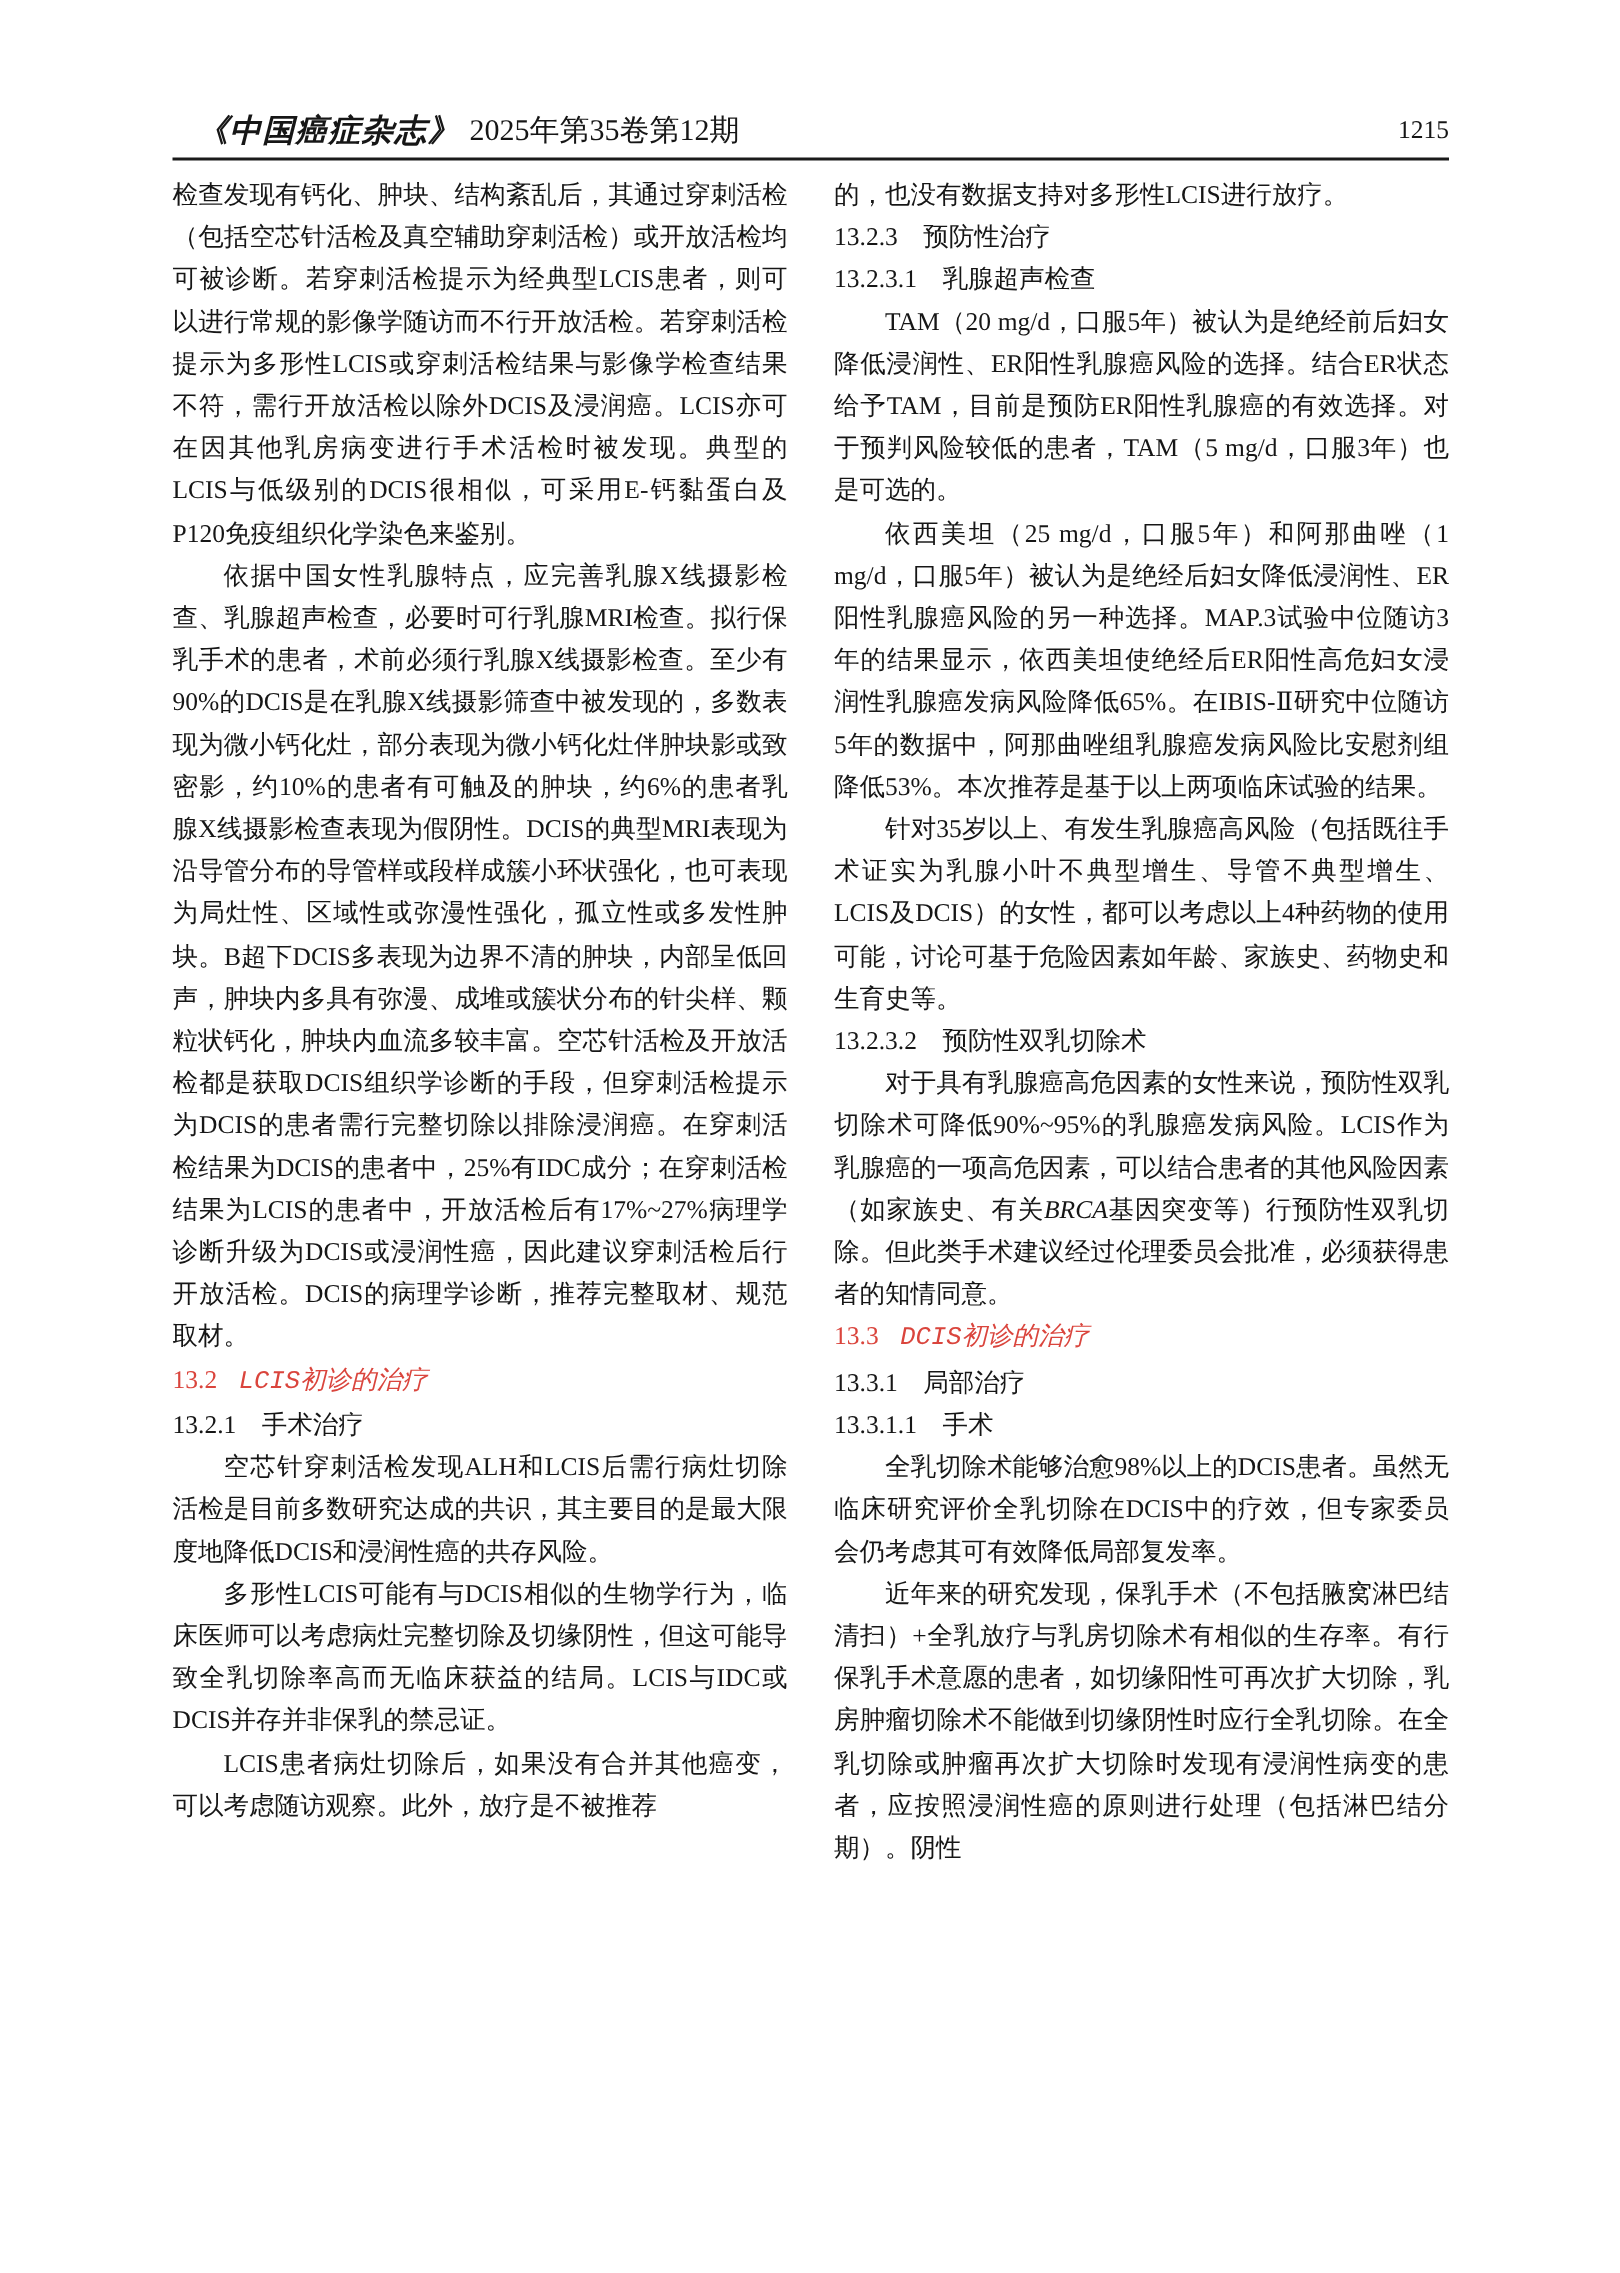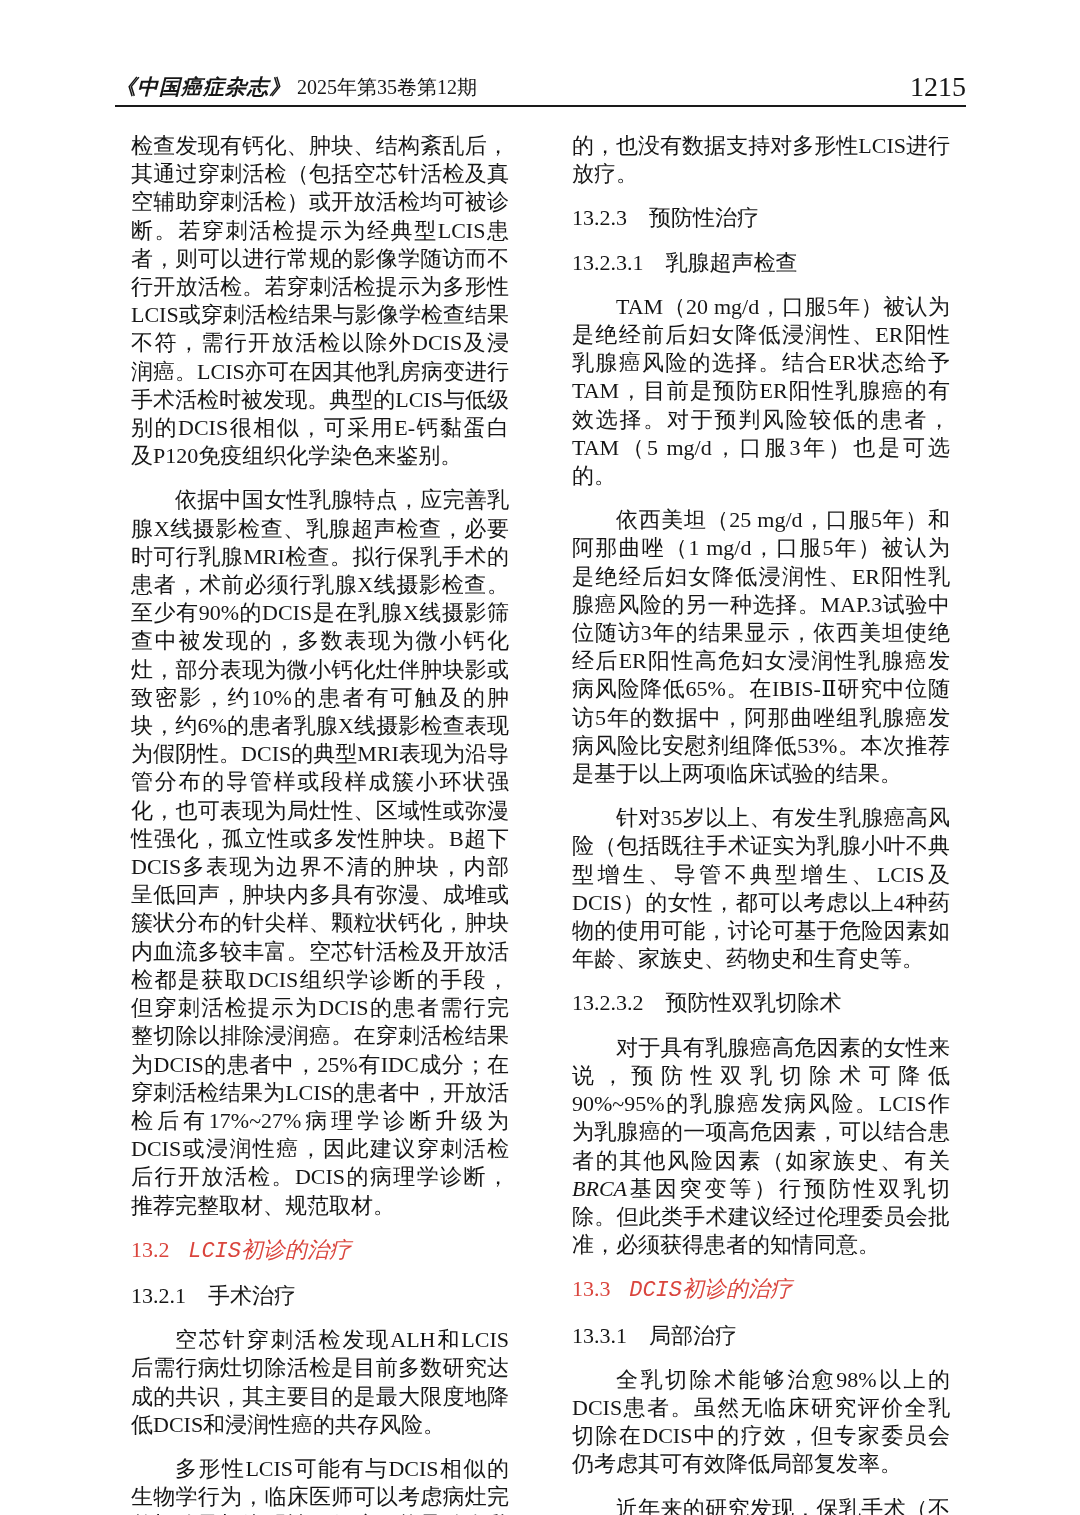--- a/index.html
+++ b/index.html
@@ -7,37 +7,37 @@
     position:relative;
     width:1080px; height:1515px;
     background:#ffffff;
     font-family:"Liberation Serif","DejaVu Serif",serif;
     color:#161616;
     overflow:hidden;
   }
   .content { position:absolute; left:115px; top:74px; width:851px; }
   .pg-header {
     display:flex; justify-content:space-between; align-items:flex-end;
-    font-size:20px; line-height:26px; padding-bottom:5px;
+    font-size:20px; line-height:26px; padding-bottom:5px;margin-left:16px;
   }
   .hdr-left { display:flex; align-items:flex-end; gap:6px; }
   .journal-name { font-weight:bold; font-style:italic; font-size:21px; letter-spacing:1px; }
   .journal-issue { font-size:20px; }
-  .page-number { font-size:28px; }
+  .page-number { font-size:17px; }
   .rule { border:0; border-top:2px solid #1a1a1a; margin:0 0 9px 0; }
   .columns {
     display:grid;
     grid-template-columns:410px 410px;
     column-gap:31px;
     margin-top:1px;
   }
   .col { width:410px; }
   .col p, .col h3, .col h4 {
-    margin:16px; padding:0;
-    font-size:22px;
+    margin:0; padding:0;
+    font-size:17px;
     line-height:28.2px;
     text-align:justify;
     font-weight:normal;
     overflow-wrap:break-word;
   }
   .col p { text-indent:2em; }
   .col p.noindent { text-indent:0; }
   .heading-red { color:var(--accent); font-weight:bold; }
   .heading-red .hnum { font-style:normal; }
   .heading-red .htitle { font-style:italic; margin-left:0.85em;font-family:Liberation Mono, monospace; }
@@ -79,19 +79,20 @@
         <h4>13.2.3.1　乳腺超声检查</h4>
         <p>TAM（20 mg/d，口服5年）被认为是绝经前后妇女降低浸润性、ER阳性乳腺癌风险的选择。结合ER状态给予TAM，目前是预防ER阳性乳腺癌的有效选择。对于预判风险较低的患者，TAM（5 mg/d，口服3年）也是可选的。</p>
         <p>依西美坦（25 mg/d，口服5年）和阿那曲唑（1 mg/d，口服5年）被认为是绝经后妇女降低浸润性、ER阳性乳腺癌风险的另一种选择。MAP.3试验中位随访3年的结果显示，依西美坦使绝经后ER阳性高危妇女浸润性乳腺癌发病风险降低65%。在IBIS-Ⅱ研究中位随访5年的数据中，阿那曲唑组乳腺癌发病风险比安慰剂组降低53%。本次推荐是基于以上两项临床试验的结果。</p>
         <p>针对35岁以上、有发生乳腺癌高风险（包括既往手术证实为乳腺小叶不典型增生、导管不典型增生、LCIS及DCIS）的女性，都可以考虑以上4种药物的使用可能，讨论可基于危险因素如年龄、家族史、药物史和生育史等。</p>
         <h4>13.2.3.2　预防性双乳切除术</h4>
         <p><span>对于具有乳腺癌高危因素的女性来说，预防性双乳切除术可降低90%~95%的乳腺癌发病风险。LCIS作为乳腺癌的一项高危因素，可以结合患者的其他风险因素（如家族史、有关</span><span class="gene-italic">BRCA</span><span>基因突变等）行预防性双乳切除。但此类手术建议经过伦理委员会批准，必须获得患者的知情同意。</span></p>
         <h3 class="heading-red">
           <span class="hnum">13.3</span><span class="htitle">DCIS初诊的治疗</span>
         </h3>
         <h4>13.3.1　局部治疗</h4>
+        <h4>13.3.1.1　手术</h4>
         <p>全乳切除术能够治愈98%以上的DCIS患者。虽然无临床研究评价全乳切除在DCIS中的疗效，但专家委员会仍考虑其可有效降低局部复发率。</p>
         <p>近年来的研究发现，保乳手术（不包括腋窝淋巴结清扫）+全乳放疗与乳房切除术有相似的生存率。有行保乳手术意愿的患者，如切缘阳性可再次扩大切除，乳房肿瘤切除术不能做到切缘阴性时应行全乳切除。在全乳切除或肿瘤再次扩大切除时发现有浸润性病变的患者，应按照浸润性癌的原则进行处理（包括淋巴结分期）。阴性</p>
       </section>
 
     </main>
   </div>
 </div>
 
 </body></html>

